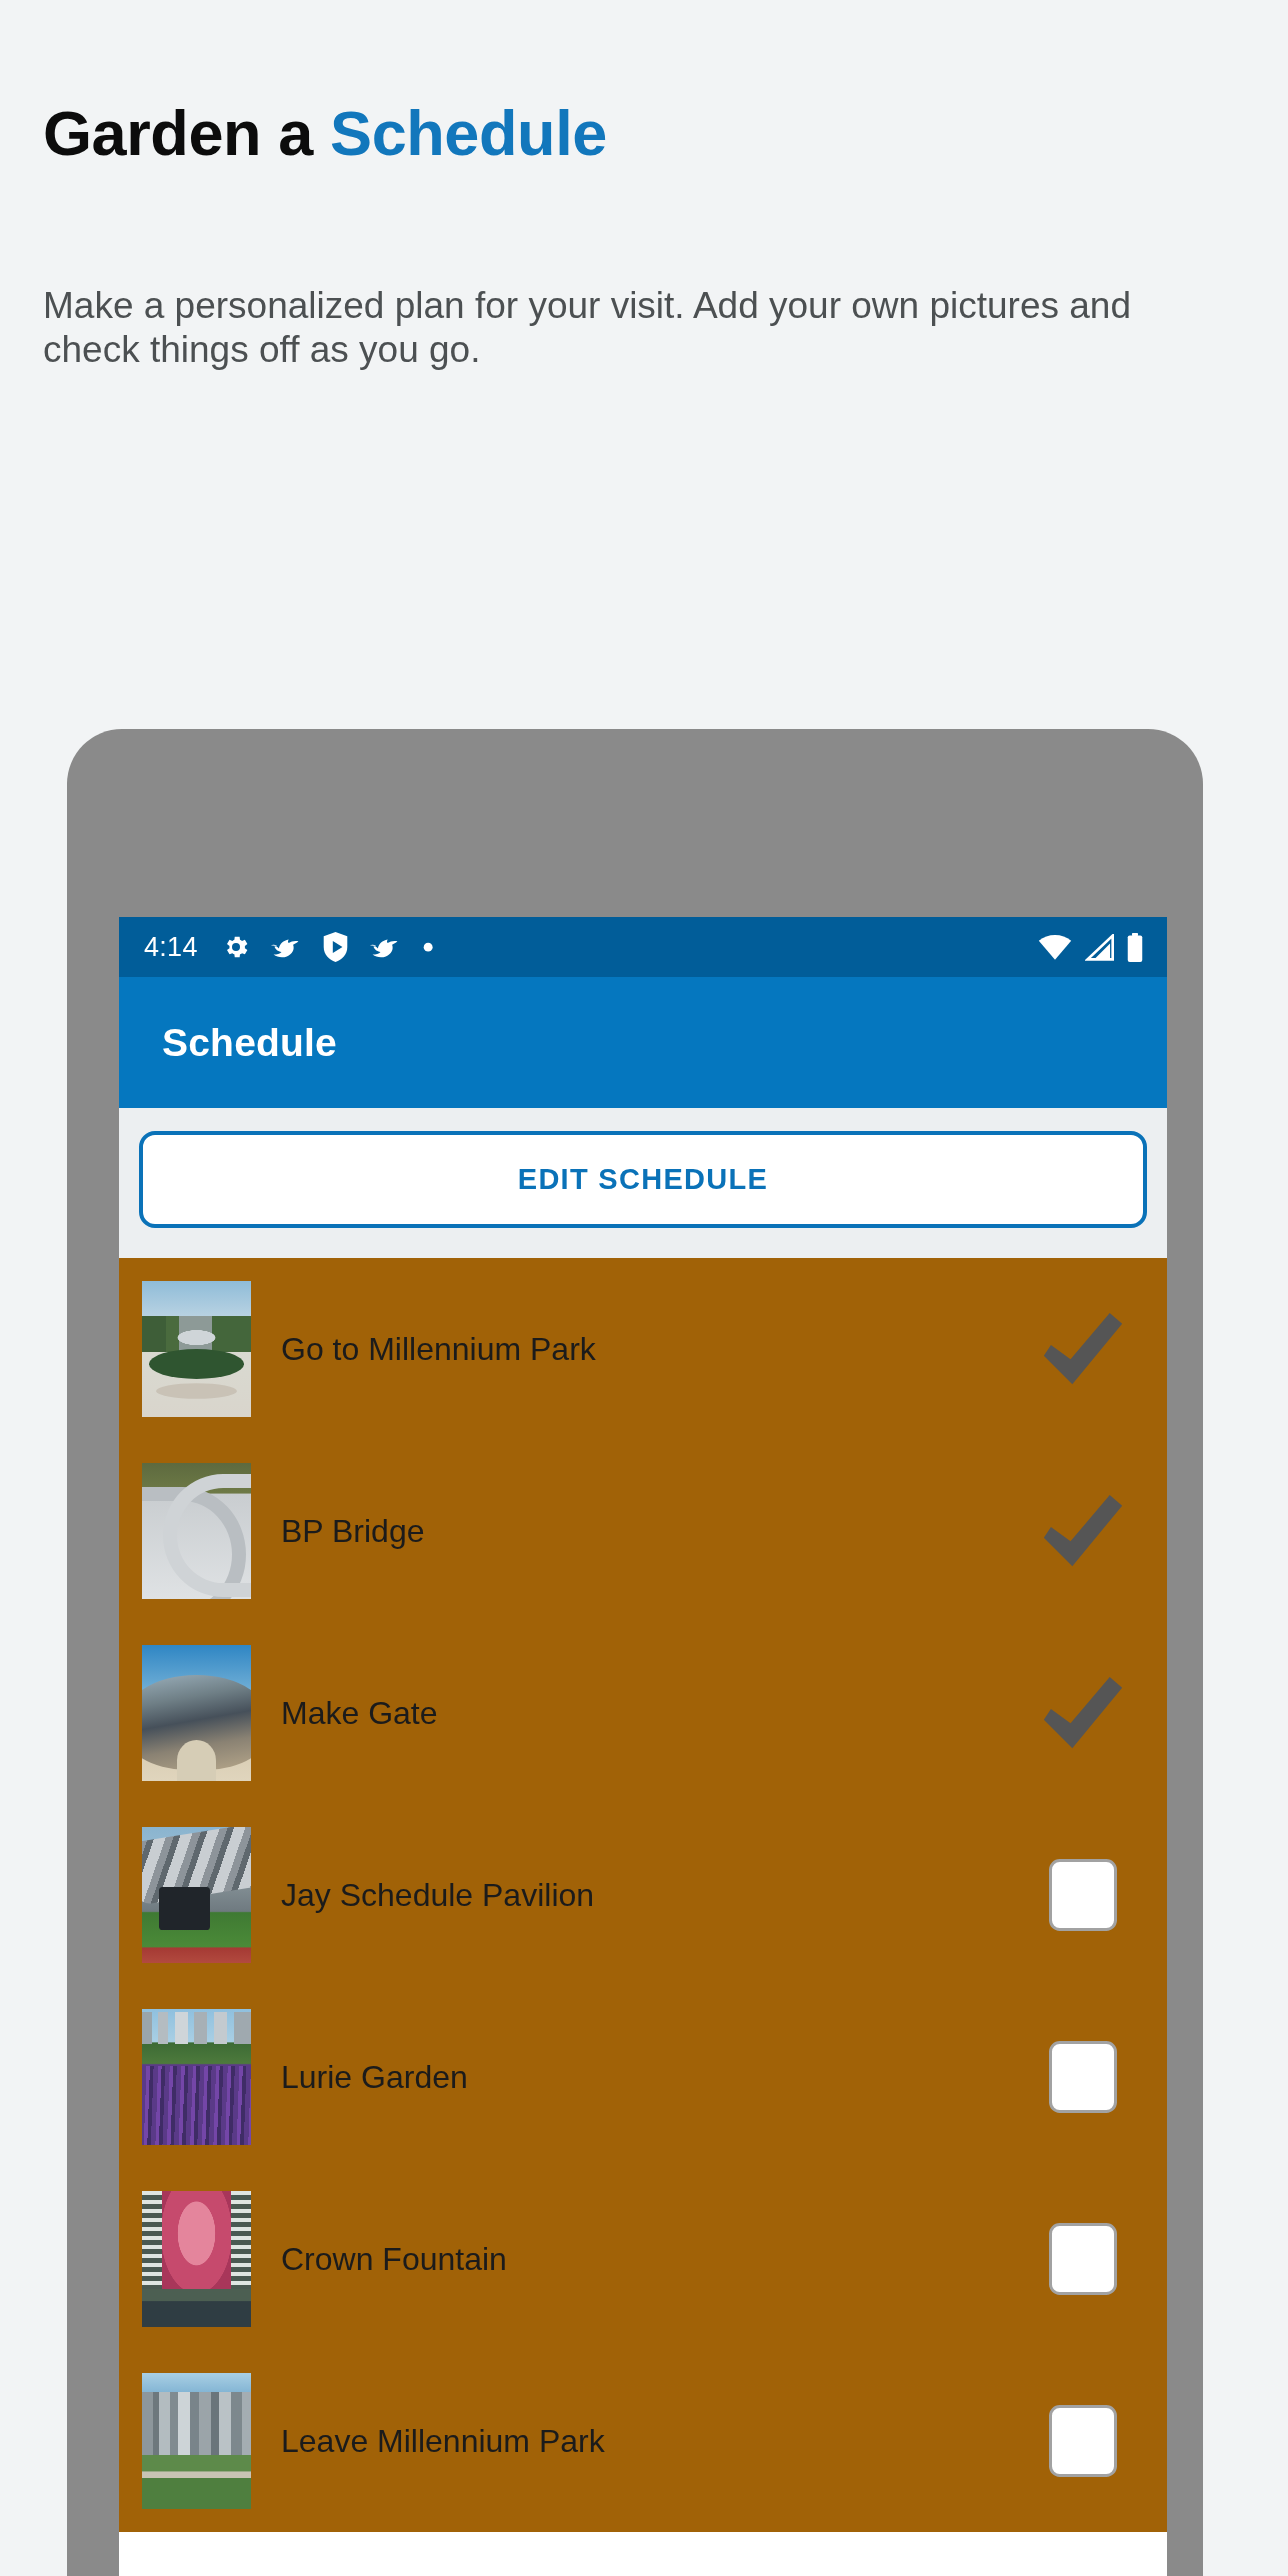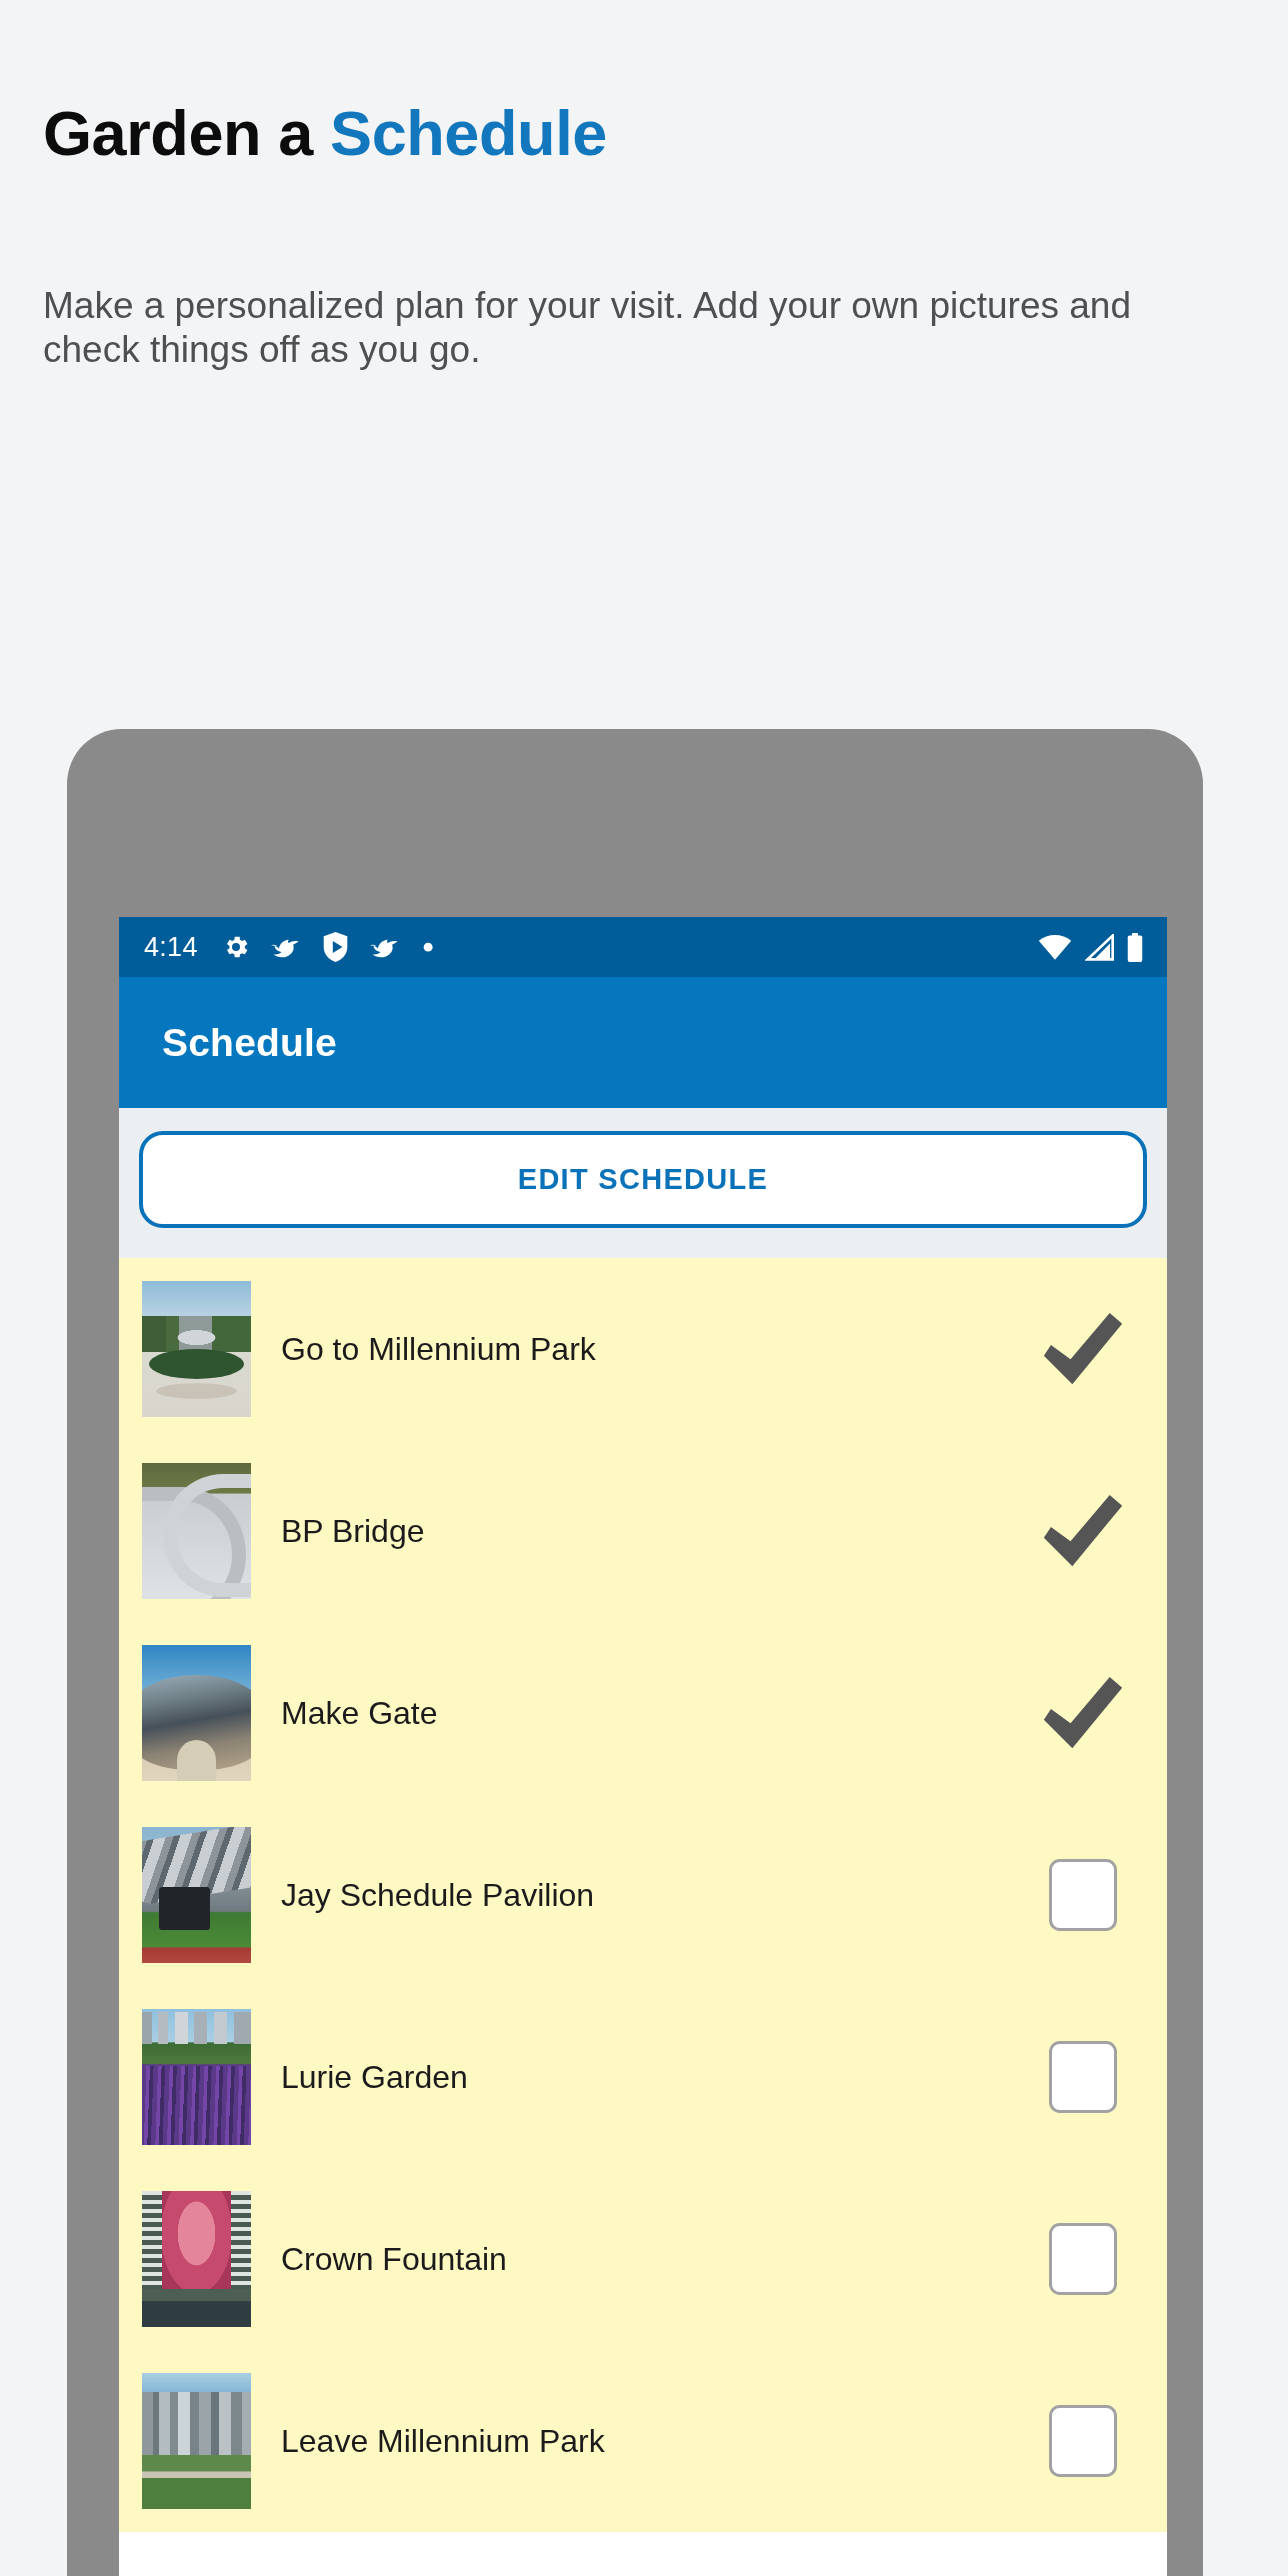--- a/index.html
+++ b/index.html
@@ -113,40 +113,40 @@
   
   .btn-zone {
     background: #eceff1;
     padding: 23px 19.7px 30px 19.7px;
   }
   .edit-btn {
     width: 100%;
     height: 97px;
     background: #ffffff;
     border: 4.5px solid #0a72b8;
-    border-radius: 24px;
+    border-radius: 16px;
     color: #0a72b8;
     font-size: 29px;
     font-weight: bold;
     letter-spacing: 1.3px;
     display: flex;
     align-items: center;
     justify-content: center;
     cursor: pointer;
   }
 
   
   .list { background: #ffffff; }
   .row {
     position: relative;
     height: 182px;
     display: flex;
     align-items: center;
     padding: 0 38px 0 23px;
-    background: #fef9c3;
+    background: #a16207;
     justify-content: center;
   }
   .thumb {
     width: 109px;
     height: 136px;
     flex: none;
     overflow: hidden;
     position: relative;
     background: #cfd3d6;
   }

